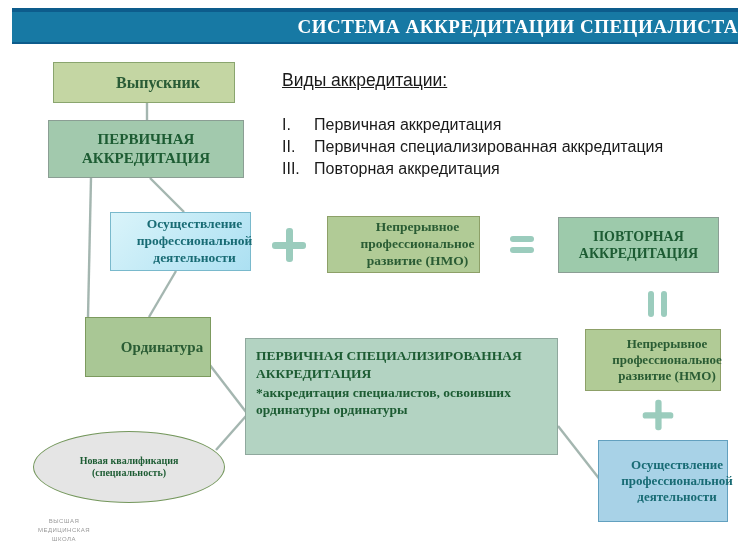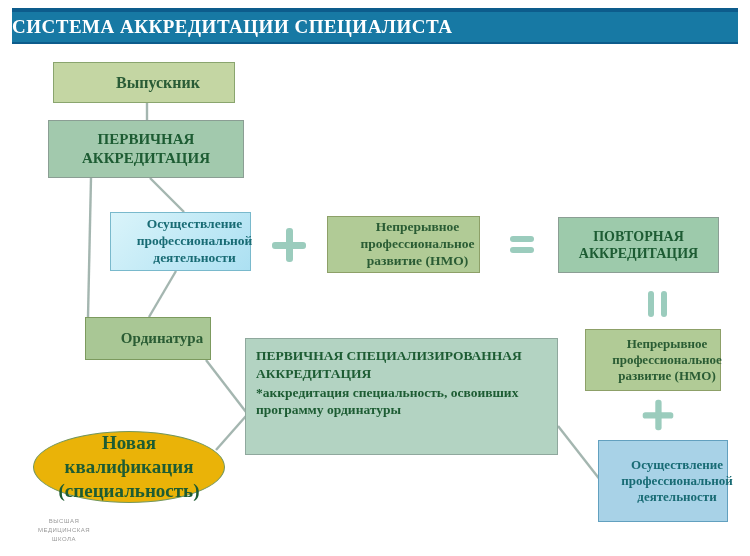--- a/index.html
+++ b/index.html
@@ -4,51 +4,51 @@
 <style>
   html,body{margin:0;padding:0;background:#fff;}
   #stage{
     position:relative;width:750px;height:556px;background:#ffffff;
     font-family:"Liberation Serif",serif;overflow:hidden;
   }
   
   .header{
     position:absolute;left:12px;top:8px;width:726px;height:30px;
     background:#1779a4;border-top:4px solid #0d5c8c;border-bottom:2px solid #0d5c8c;
-    display:flex;align-items:center;justify-content:flex-start;
+    display:flex;align-items:center;justify-content:flex-end;
     color:#ffffff;font-weight:bold;font-size:19px;letter-spacing:.5px;z-index:2;
   }
   
   .box{
     position:absolute;box-sizing:border-box;display:flex;align-items:center;
     justify-content:center;text-align:center;font-weight:bold;line-height:1.25;z-index:1;padding-left:28px;
   }
   .graduate{left:53px;top:62px;width:182px;height:41px;background:#c4d6a3;
     border:1px solid #8aa56e;color:#2a5c36;font-size:16px;}
   .primary{left:48px;top:120px;width:196px;height:58px;background:#a2c9ad;
     border:1px solid #8b9e94;color:#1d5c33;font-size:15px;padding:4px 14px;}
   .activity-left{left:110px;top:212px;width:141px;height:59px;
     background:linear-gradient(135deg,#daf4fa 0%,#ace0f2 100%);
     border:1px solid #79b9cc;color:#186b74;font-size:13.5px;}
   .cme-mid{left:327px;top:216px;width:153px;height:57px;background:#b1cb96;
     border:1px solid #8da068;color:#2a5c34;font-size:13.5px;}
   .repeat{left:558px;top:217px;width:161px;height:56px;background:#9dcaab;
     border:1px solid #8b9e94;color:#1d5c33;font-size:14px;padding:4px 12px;}
-  .residency{left:85px;top:317px;width:126px;height:43px;background:#a9c795;
+  .residency{left:85px;top:317px;width:126px;height:60px;background:#a9c795;
     border:1px solid #7c9a5e;color:#2a5c34;font-size:15px;}
   .bigbox{left:245px;top:338px;width:313px;height:117px;background:#b3d3c2;
     border:1px solid #8fa89d;color:#1d5c33;font-size:13.5px;text-align:left;
     display:block;padding:8px 10px;line-height:1.32;}
   .bigbox .bb-title{margin:0 0 1px 0;}
   .cme-right{left:585px;top:329px;width:136px;height:62px;background:#b1cb96;
     border:1px solid #8da068;color:#2a5c34;font-size:13px;}
   .activity-right{left:598px;top:440px;width:130px;height:82px;background:#a8d2e7;
     border:1px solid #62a0bf;color:#186b74;font-size:13px;}
   .oval{left:33px;top:431px;width:192px;height:72px;border-radius:50%;
-    background:#eab308;border:1px solid #74975c;color:#1d5c33;font-size:19px;
+    background:#e5e5e5;border:1px solid #74975c;color:#1d5c33;font-size:10px;
     padding:0 30px;}
   
   .vidy{position:absolute;left:282px;top:70px;z-index:1;
     font-family:"Liberation Sans",sans-serif;color:#1a1a1a;}
   .vidy-heading{font-size:17.5px;text-decoration:underline;margin-bottom:23px;}
   .vidy-row{display:flex;font-size:16px;line-height:22px;}
   .vidy-num{width:32px;flex:0 0 32px;}
   
   .sym{position:absolute;z-index:1;}
   .plus{width:34px;height:34px;}
@@ -99,20 +99,35 @@
   </div>
 
   <div class="box residency">
     <span>Ординатура</span>
   </div>
 
   <div class="box oval">
     <span>Новая квалификация (специальность)</span>
   </div>
 
+  <div class="vidy">
+    <div class="vidy-heading">Виды аккредитации:</div>
+    <div class="vidy-row">
+      <span class="vidy-num">I.</span>
+      <span>Первичная аккредитация</span>
+    </div>
+    <div class="vidy-row">
+      <span class="vidy-num">II.</span>
+      <span>Первичная специализированная аккредитация</span>
+    </div>
+    <div class="vidy-row">
+      <span class="vidy-num">III.</span>
+      <span>Повторная аккредитация</span>
+    </div>
+  </div>
 
   <div class="sym plus" style="left:272px;top:228px;">
     <div class="h"></div>
       <div class="v"></div>
   </div>
 
   <div class="box cme-mid">
     <span>Непрерывное профессиональное развитие (НМО)</span>
   </div>
 
@@ -120,21 +135,21 @@
     <div class="bar"></div>
       <div class="bar"></div>
   </div>
 
   <div class="box repeat">
     <span>ПОВТОРНАЯ АККРЕДИТАЦИЯ</span>
   </div>
 
   <div class="box bigbox">
     <div class="bb-title">ПЕРВИЧНАЯ СПЕЦИАЛИЗИРОВАННАЯ АККРЕДИТАЦИЯ</div>
-    <div>*аккредитация специальность, освоивших программу ординатуры</div>
+    <div>*аккредитация специалистов, освоивших ординатуры ординатуры</div>
   </div>
 
   <div class="sym parallel" style="left:648px;top:291px;">
     <div class="bar"></div>
       <div class="bar"></div>
   </div>
 
   <div class="box cme-right">
     <span>Непрерывное профессиональное развитие (НМО)</span>
   </div>

